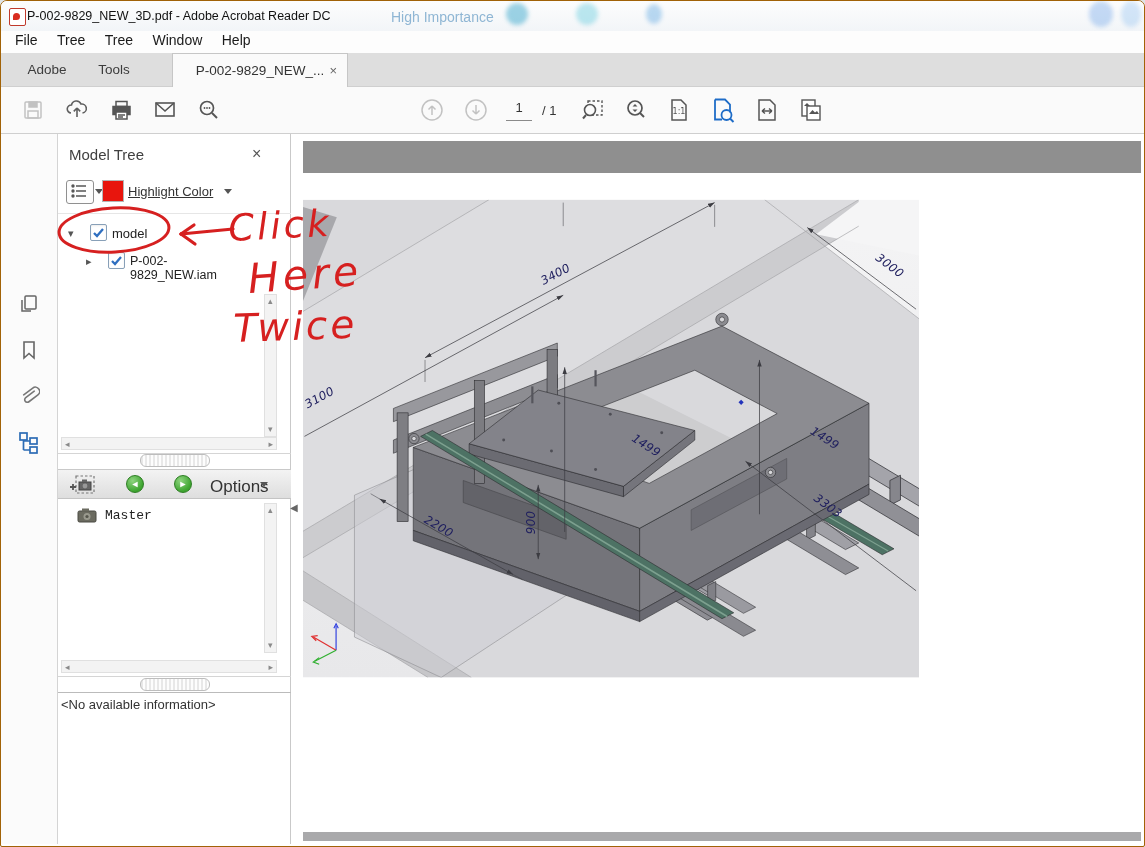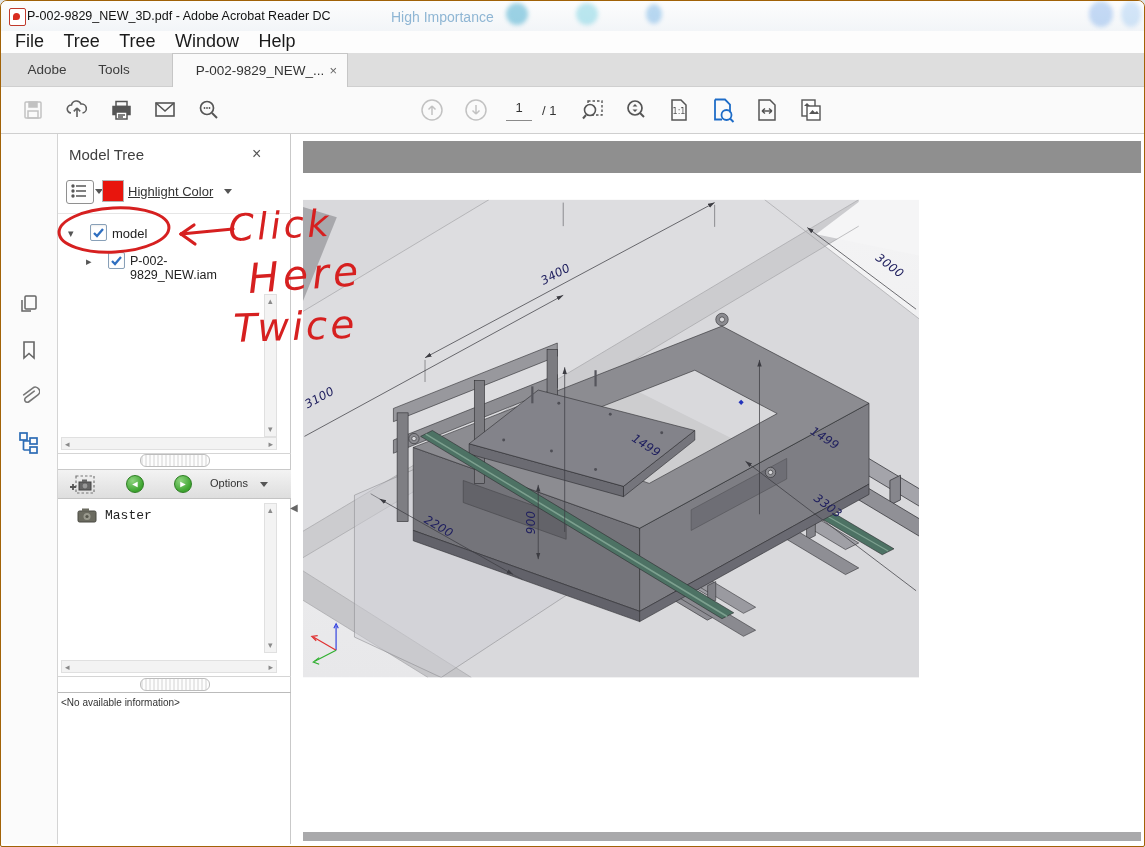--- a/index.html
+++ b/index.html
@@ -9,21 +9,21 @@
   .abs{position:absolute;}
   
   .titlebar{left:0;top:0;width:100%;height:30px;background:linear-gradient(#fdfdfd,#f2f5f8);}
   .titletext{left:26px;top:8px;font-size:12.5px;color:#111;}
   .pdficon{left:8px;top:7px;width:15px;height:16px;background:#fff;border:1px solid #c0392b;border-radius:2px;}
   .pdficon:after{content:"";position:absolute;left:3px;top:4px;width:7px;height:7px;background:#d92d20;border-radius:50% 50% 50% 0;}
   .ghost{color:#8fb6d4;filter:blur(.6px);font-size:14px;text-align:center;}
   .ghostblob{border-radius:50%;filter:blur(2px);}
   
   .menubar{left:0;top:30px;width:100%;height:22px;background:#fdfdfd;}
-  .menubar span{display:inline-block;margin-left:15px;font-size:18px;color:#1a1a1a;}
+  .menubar span{display:inline-block;margin-left:15px;font-size:14px;color:#1a1a1a;}
   .menubar span:first-child{margin-left:14px;}
   
   .tabbar{left:0;top:52px;width:100%;height:34px;background:#dedede;border-bottom:1px solid #cfcfcf;box-sizing:border-box;}
   .tab{position:absolute;top:0;height:34px;line-height:34px;font-size:13.5px;color:#3c3c3c;text-align:center;}
   .tab.plain{background:transparent;}
   .tab.active{background:#fafafa;border:1px solid #c6c6c6;border-bottom:none;box-sizing:border-box;color:#333;}
   .tabclose{position:absolute;right:10px;top:0;color:#666;font-size:13px;cursor:default;}
   
   .toolbar{left:0;top:86px;width:100%;height:47px;background:#fafafa;border-bottom:1px solid #cfcfcf;box-sizing:border-box;}
   .tbtn{position:absolute;top:9px;width:28px;height:28px;display:flex;align-items:center;justify-content:center;}
@@ -48,23 +48,23 @@
   .scrollv{position:absolute;width:13px;background:#f3f3f3;border:1px solid #e0e0e0;box-sizing:border-box;}
   .scrollh{position:absolute;height:13px;background:#f3f3f3;border:1px solid #e0e0e0;box-sizing:border-box;}
   .sarrow{position:absolute;font-size:9px;color:#8a8a8a;line-height:9px;}
   .pill{position:absolute;width:68px;height:11px;border:1px solid #bdbdbd;border-radius:6px;
         background:repeating-linear-gradient(90deg,#e8e8e8 0 2px,#fdfdfd 2px 4px);}
   .vtoolbar{left:0;top:335px;width:233px;height:30px;background:linear-gradient(#f3f3f3,#dedede);
             border-top:1px solid #c9c9c9;border-bottom:1px solid #c4c4c4;box-sizing:border-box;}
   .greenbtn{position:absolute;top:5px;width:18px;height:18px;border-radius:50%;
             background:radial-gradient(circle at 35% 30%,#8ed47f,#3da42f 70%);border:1px solid #2c7d22;box-sizing:border-box;
             display:flex;align-items:center;justify-content:center;color:#fff;font-size:9px;line-height:9px;}
-  .optlabel{position:absolute;left:152px;top:7px;font-size:11px;color:#333;}
+  .optlabel{position:absolute;left:152px;top:7px;font-size:17px;color:#333;}
   .viewrow{position:absolute;left:0;top:372px;height:22px;font-size:13px;color:#222;}
-  .infotext{left:3px;top:563px;font-size:10px;color:#333;}
+  .infotext{left:3px;top:563px;font-size:13px;color:#333;}
   
   .viewer{left:290px;top:133px;width:853px;height:710px;background:#ffffff;}
   .darkbar{position:absolute;left:12px;width:838px;background:#8f8f8f;}
   .collapse{left:289px;top:498px;width:12px;height:18px;font-size:10px;color:#666;line-height:18px;}
   svg text{font-family:"DejaVu Sans",sans-serif;}
   .dimtxt{font-size:16px;font-style:italic;fill:#20205f;letter-spacing:.5px;}
   .redtxt{font-style:italic;fill:#d62020;}
   .overlay{left:0;top:0;pointer-events:none;}
 </style>
 </head>

